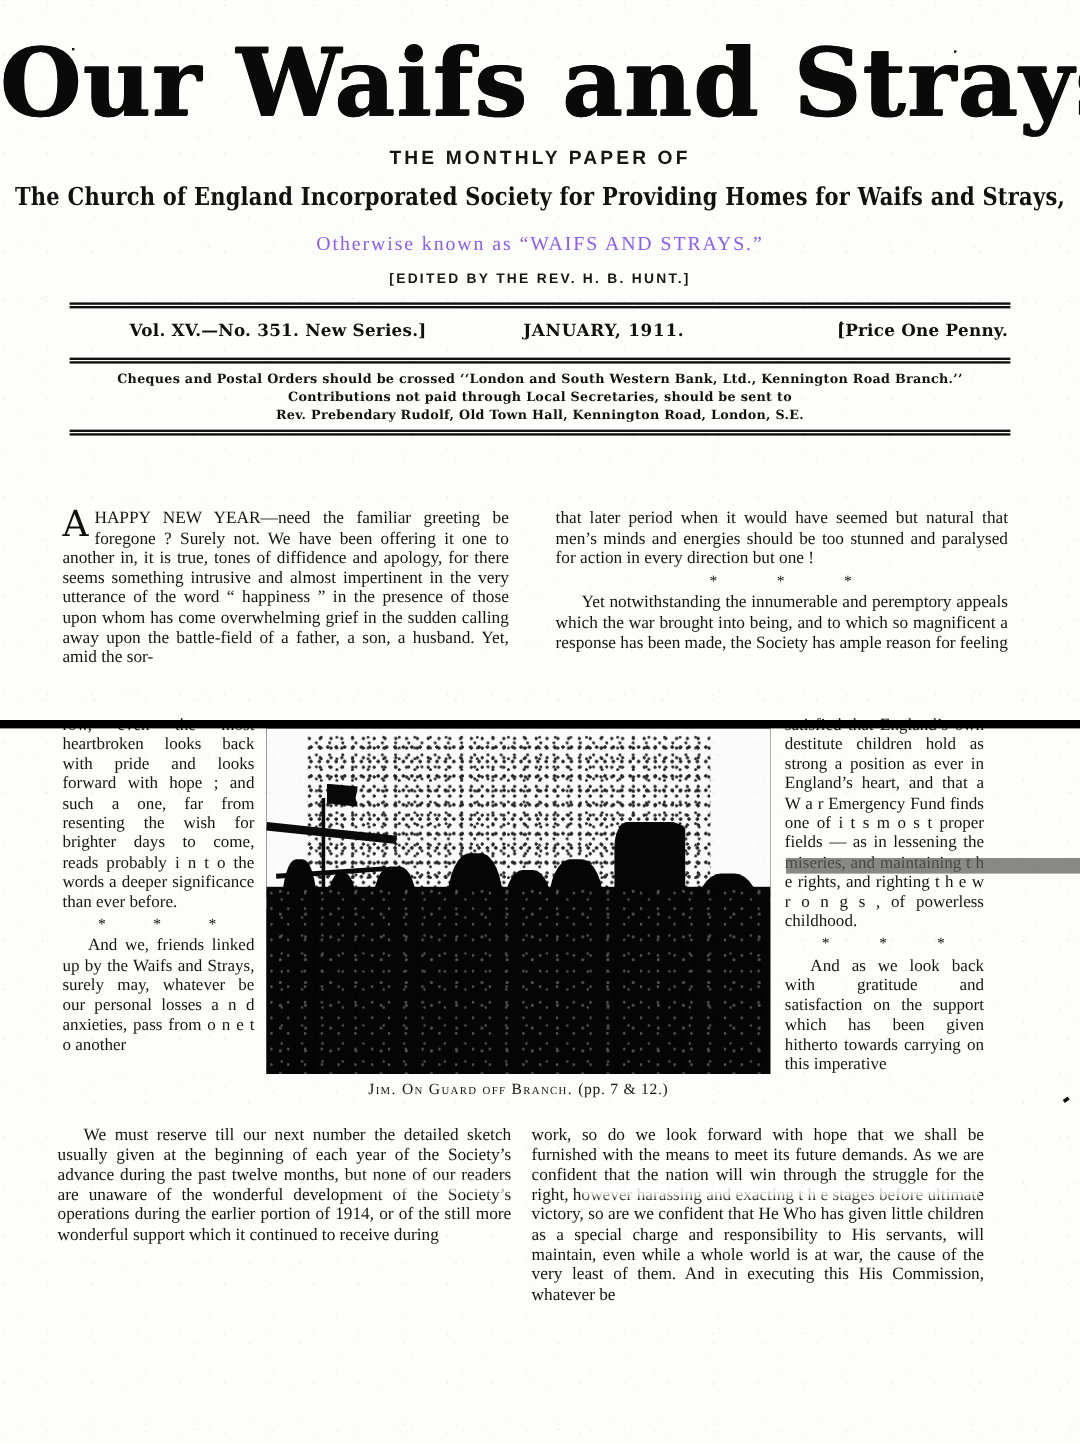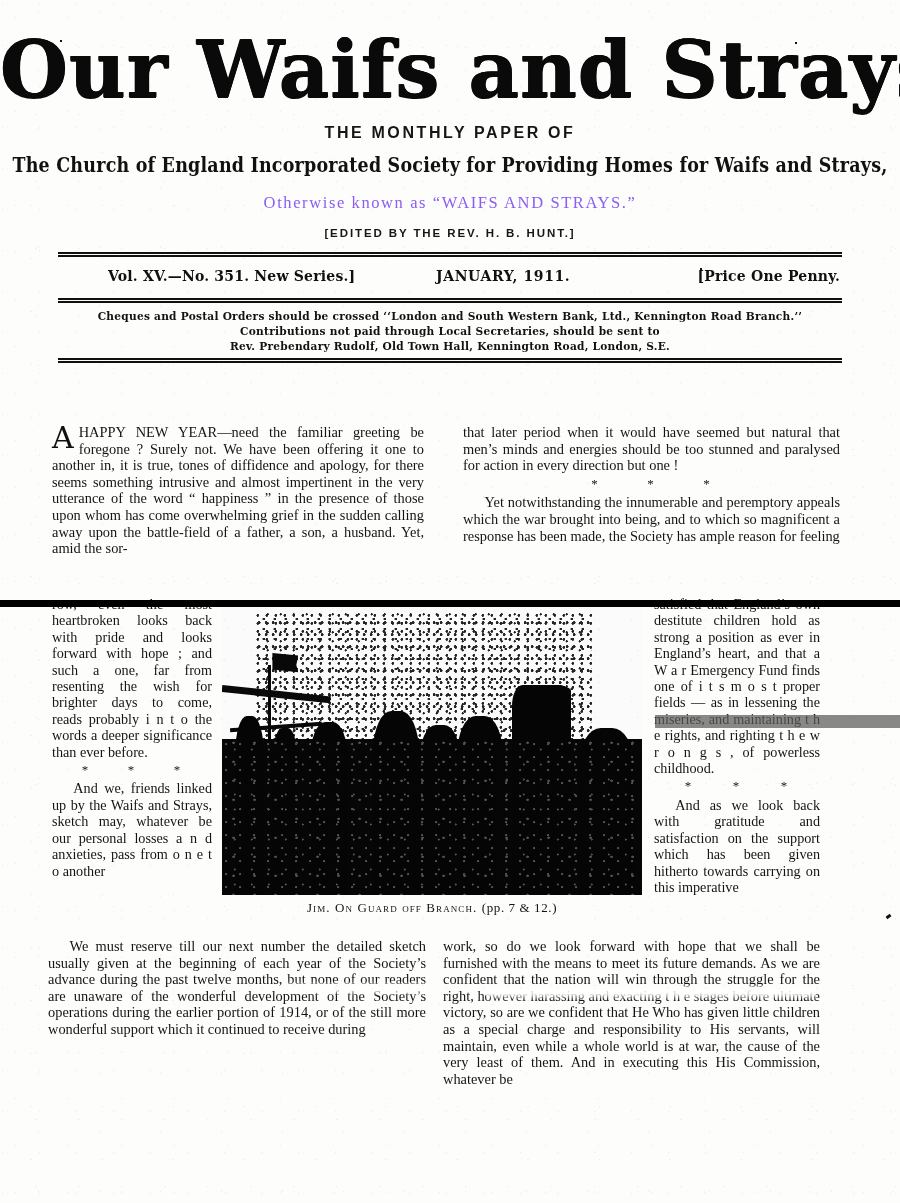--- a/index.html
+++ b/index.html
@@ -380,21 +380,21 @@
       <span>*</span><span>*</span><span>*</span>
     </div>
     <p>Yet notwithstanding the innumerable and peremptory appeals which the war brought into being, and to which so magnificent a response has been made, the Society has ample reason for feeling</p>
   </div>
 
   <div class="col narrow" id="col-left-narrow">
     <p class="noind">row, even the most heartbroken looks back with pride and looks forward with hope ; and such a one, far from resenting the wish for brighter days to come, reads probably i n t o the words a deeper significance than ever before.</p>
     <div class="stars">
       <span style="width:46px">*</span><span style="width:46px">*</span><span style="width:46px">*</span>
     </div>
-    <p>And we, friends linked up by the Waifs and Strays, sketch may, whatever be our personal losses a n d anxieties, pass from o n e t o another</p>
+    <p>And we, friends linked up by the Waifs and Strays, surely may, whatever be our personal losses a n d anxieties, pass from o n e t o another</p>
   </div>
 
   <div class="col narrow" id="col-right-narrow">
     <p class="noind">satisfied that England’s own destitute children hold as strong a position as ever in England’s heart, and that a W a r Emergency Fund finds one of i t s m o s t proper fields — as in lessening the miseries, and maintaining t h e rights, and righting t h e w r o n g s , of powerless childhood.</p>
     <div class="stars">
       <span style="width:48px">*</span><span style="width:48px">*</span><span style="width:48px">*</span>
     </div>
     <p>And as we look back with gratitude and satisfaction on the support which has been given hitherto towards carrying on this imperative</p>
   </div>
 

